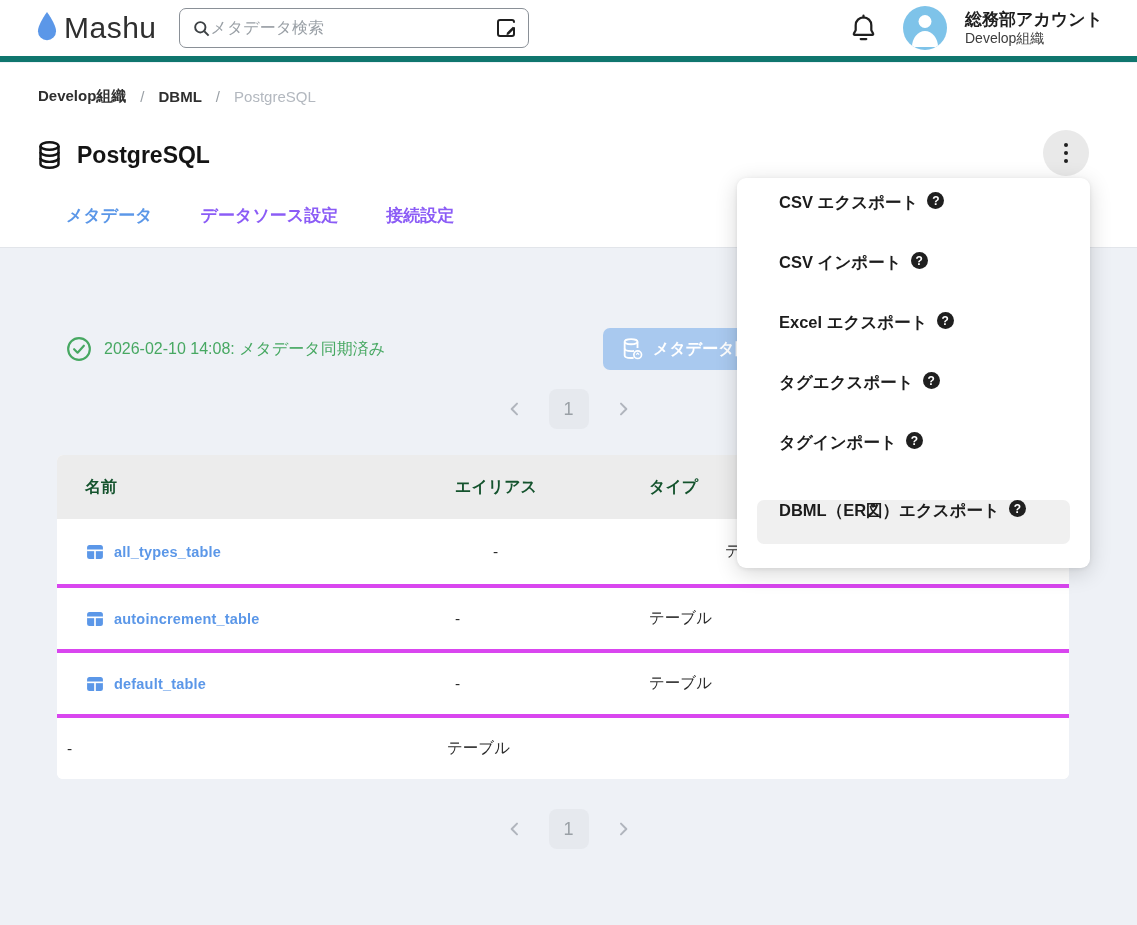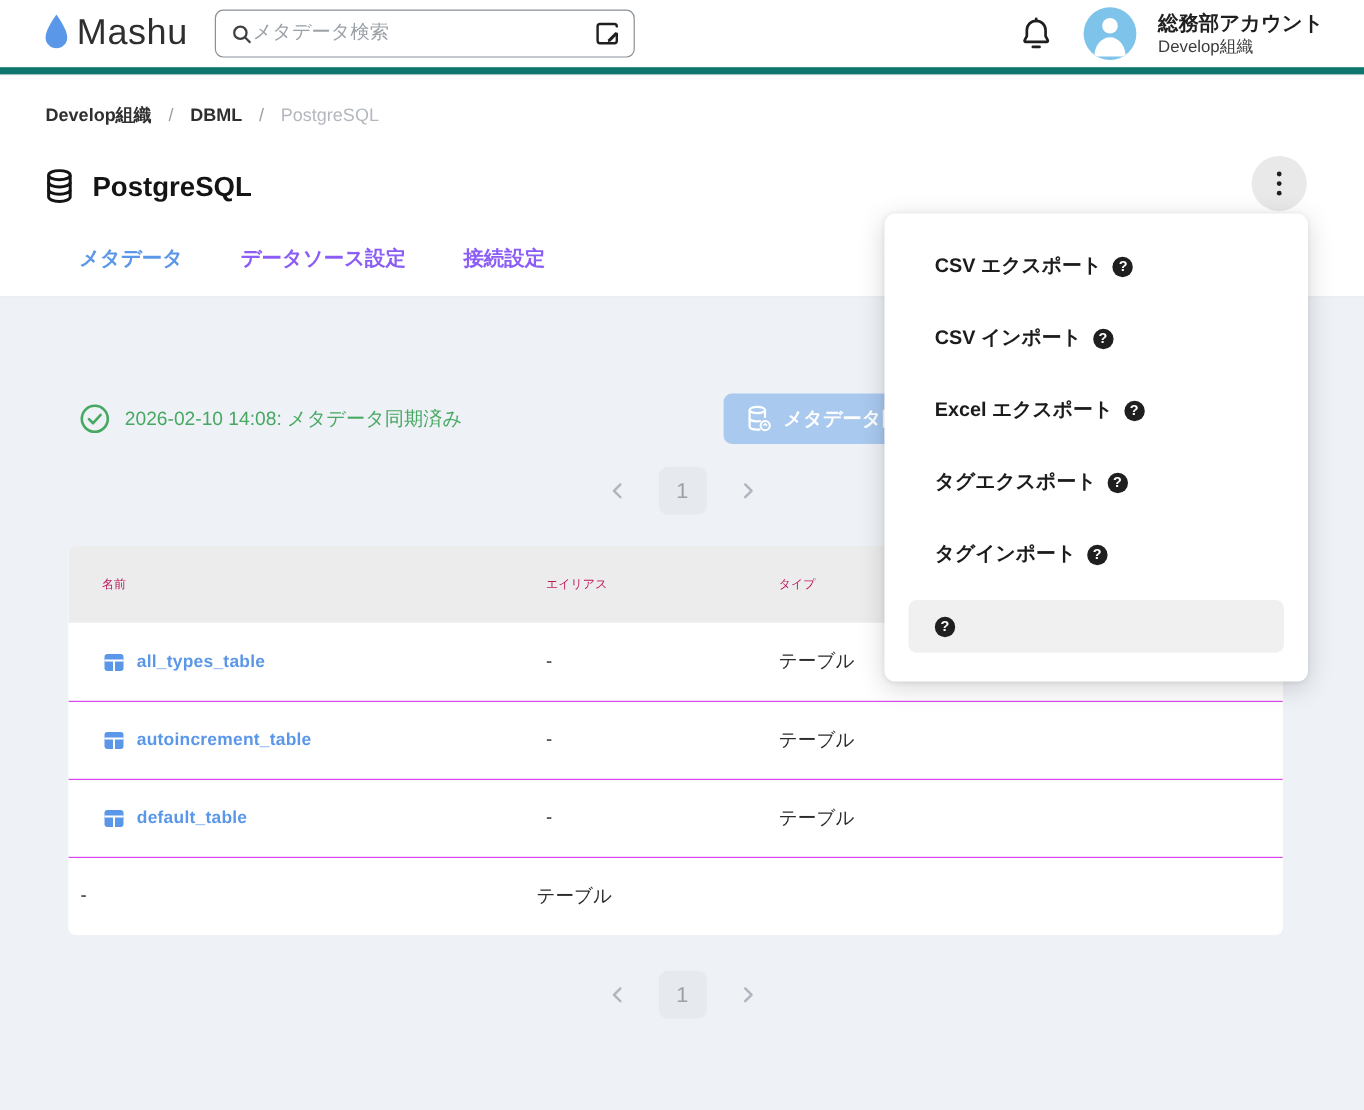--- a/index.html
+++ b/index.html
@@ -62,32 +62,32 @@
   .pager.top { top:141px; }
   .pager.bottom { top:561px; }
   .pager-arrow { background:none; border:none; cursor:pointer; display:flex; align-items:center; justify-content:center;
                  width:24px; height:36px; }
   .pager-page { width:40px; height:40px; border:none; border-radius:8px; background:#e6e9ee; color:#9aa0a6;
                 font-size:18px; cursor:pointer; font-family:"Liberation Sans", sans-serif; }
 
   .table-card { position:absolute; top:207px; left:57px; width:1012px; background:#fff; border-radius:6px; overflow:hidden; }
   .t-row { display:grid; grid-template-columns:388px 202px 1fr; align-items:center; }
   .t-head { background:#ececec; height:64px; }
-  .t-head .t-cell { font-size:10px; font-weight:normal; color:#be185d; }
-  .t-body-row { height:65px; border-top:1px solid #d946ef; background:#fff; }
-  .t-body-row:first-child { border-top:none; }
+  .t-head .t-cell { font-size:16px; font-weight:bold; color:#14532d; }
+  .t-body-row { height:65px; border-top:4px solid #d946ef; background:#fff; }
+  .t-body-row:first-child { border-top:none;gap:38px; }
   .t-cell { padding-left:10px; font-size:15.5px; color:#2b2b2b; }
   .t-cell.name { padding-left:28px; display:flex; align-items:center; gap:9px; }
   .table-link { color:#5b97e8; font-size:14.5px; font-weight:bold; text-decoration:none; letter-spacing:.2px; cursor:pointer; }
   .t-cell.type { padding-left:2px; }
 
   
   .dropdown { position:absolute; top:178px; left:737px; width:353px; background:#fff; border-radius:9px;
               box-shadow:0 5px 22px rgba(0,0,0,.16), 0 1px 4px rgba(0,0,0,.08); z-index:20; padding:14px 0 16px 0; }
-  .menu-item { height:60px; display:flex; align-items:center; margin:0 20px; padding:0 22px; gap:9px;
+  .menu-item { height:60px; display:flex; align-items:flex-start; margin:0 20px; padding:0 22px; gap:9px;
                font-size:16.5px; font-weight:bold; color:#1c1c1c; border-radius:7px; cursor:pointer; }
   .menu-item.highlighted { background:#f0f0f0; height:44px; margin-top:8px; margin-bottom:8px; }
   .help-icon { width:17px; height:17px; border-radius:50%; background:#1f1f1f; color:#fff; font-size:12px;
                font-weight:bold; display:inline-flex; align-items:center; justify-content:center; flex:0 0 auto; }
 
   svg { display:block; }
 </style>
 </head>
 <body>
 
@@ -300,17 +300,18 @@
   </div>
       <div class="menu-item">
     <span>タグエクスポート</span>
     <span class="help-icon">?</span>
   </div>
       <div class="menu-item">
     <span>タグインポート</span>
     <span class="help-icon">?</span>
   </div>
       <div class="menu-item highlighted">
+    <span>DBML（ER図）エクスポート</span>
     <span class="help-icon">?</span>
   </div>
     </div>
 
 </div>
 
 </body></html>

